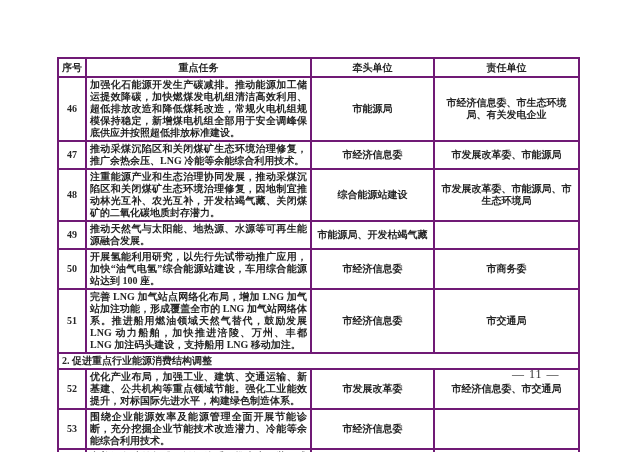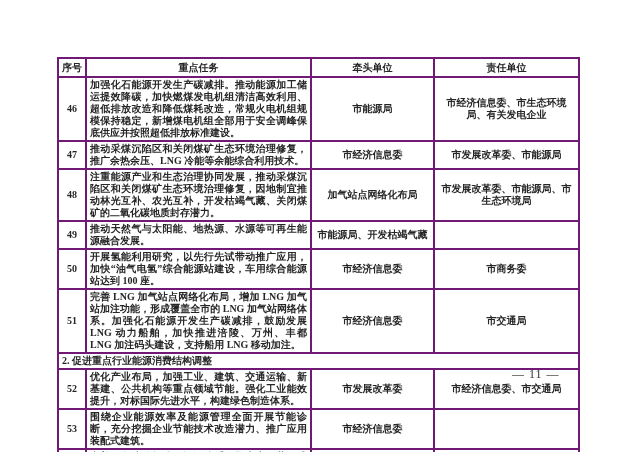--- a/index.html
+++ b/index.html
@@ -75,53 +75,53 @@
         </tr>
         <tr>
           <td class="cell-no">47</td>
           <td class="cell-task">推动采煤沉陷区和关闭煤矿生态环境治理修复，推广余热余压、LNG 冷能等余能综合利用技术。</td>
           <td class="cell-lead">市经济信息委</td>
           <td class="cell-responsible">市发展改革委、市能源局</td>
         </tr>
         <tr>
           <td class="cell-no">48</td>
           <td class="cell-task">注重能源产业和生态治理协同发展，推动采煤沉陷区和关闭煤矿生态环境治理修复，因地制宜推动林光互补、农光互补，开发枯竭气藏、关闭煤矿的二氧化碳地质封存潜力。</td>
-          <td class="cell-lead">加气站点网络化布局</td>
+          <td class="cell-lead">综合能源站建设</td>
           <td class="cell-responsible">市发展改革委、市能源局、市生态环境局</td>
         </tr>
         <tr>
           <td class="cell-no">49</td>
           <td class="cell-task">推动天然气与太阳能、地热源、水源等可再生能源融合发展。</td>
           <td class="cell-lead">市能源局、开发枯竭气藏</td>
           <td class="cell-responsible"></td>
         </tr>
         <tr>
           <td class="cell-no">50</td>
           <td class="cell-task">开展氢能利用研究，以先行先试带动推广应用，加快“油气电氢”综合能源站建设，车用综合能源站达到 100 座。</td>
           <td class="cell-lead">市经济信息委</td>
           <td class="cell-responsible">市商务委</td>
         </tr>
         <tr>
           <td class="cell-no">51</td>
-          <td class="cell-task">完善 LNG 加气站点网络化布局，增加 LNG 加气站加注功能，形成覆盖全市的 LNG 加气站网络体系。加强化石能源开发生产碳减排，鼓励发展 LNG 动力船舶，加快推进涪陵、万州、丰都 LNG 加注码头建设，支持船用 LNG 移动加注。</td>
+          <td class="cell-task">完善 LNG 加气站点网络化布局，增加 LNG 加气站加注功能，形成覆盖全市的 LNG 加气站网络体系。推进船用燃油领域天然气替代，鼓励发展 LNG 动力船舶，加快推进涪陵、万州、丰都 LNG 加注码头建设，支持船用 LNG 移动加注。</td>
           <td class="cell-lead">市经济信息委</td>
           <td class="cell-responsible">市交通局</td>
         </tr>
         <tr>
           <td colspan="4" class="section-cell">2. 促进重点行业能源消费结构调整</td>
         </tr>
         <tr>
           <td class="cell-no">52</td>
           <td class="cell-task">优化产业布局，加强工业、建筑、交通运输、新基建、公共机构等重点领域节能。强化工业能效提升，对标国际先进水平，构建绿色制造体系。</td>
           <td class="cell-lead">市发展改革委</td>
           <td class="cell-responsible">市经济信息委、市交通局</td>
         </tr>
         <tr>
           <td class="cell-no">53</td>
-          <td class="cell-task">围绕企业能源效率及能源管理全面开展节能诊断，充分挖掘企业节能技术改造潜力、推广应用装配式建筑。</td>
+          <td class="cell-task">围绕企业能源效率及能源管理全面开展节能诊断，充分挖掘企业节能技术改造潜力、冷能等余能综合利用技术。</td>
           <td class="cell-lead">市经济信息委</td>
           <td class="cell-responsible"></td>
         </tr>
         <tr>
           <td class="cell-no">54</td>
           <td class="cell-task">完善绿色建筑标准及认证体系，推广应用装配式建筑、钢结构建筑和新型建材，推进既有建筑节能和绿色化改造，降低建筑运行能耗。</td>
           <td class="cell-lead">市住房城乡建委</td>
           <td class="cell-responsible"></td>
         </tr>
       </tbody>

